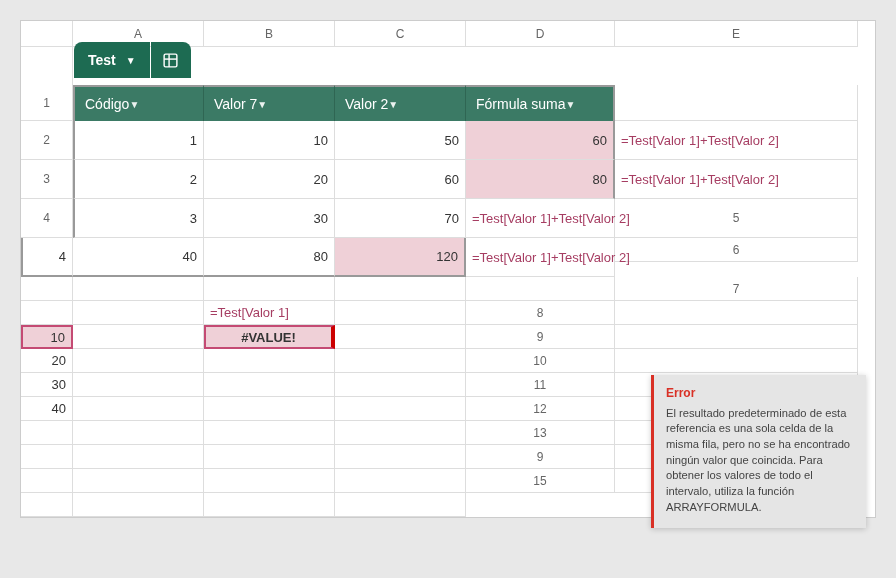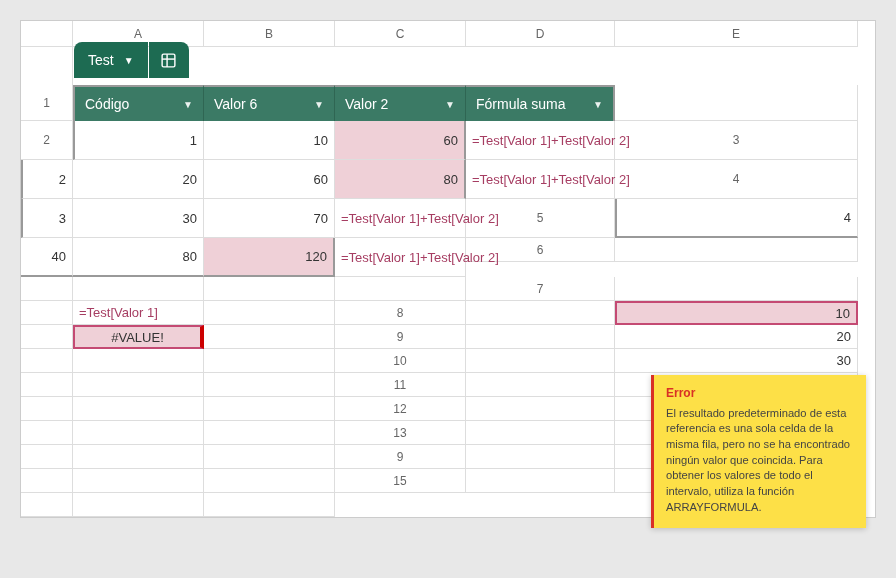--- a/index.html
+++ b/index.html
@@ -53,20 +53,21 @@
   .table-border-bottom { border-bottom: 2px solid #999 !important; }
 
   .tab-wrap {
     position: absolute;
     top: 27px;
     left: 53px;
     display: flex;
     align-items: center;
     height: 24px;
     z-index: 2;
+    font-weight: bold;
   }
   .tab {
     background: #1d6b52;
     color: #fff;
     display: flex;
     align-items: center;
     gap: 10px;
     padding: 0 14px;
     height: 36px;
     border-radius: 8px 0 0 0;
@@ -81,52 +82,51 @@
     height: 36px;
     width: 40px;
     border-radius: 0 8px 0 0;
     margin-left: 1px;
   }
   .header-row {
     background: #3b7a65;
     color: #fff;
     font-size: 14px;
     height: 36px;
-    justify-content: space-between;
     padding: 16px 10px;
     border-right: 1px solid #2f6653;
     border-bottom: none;
   }
   .header-row .chev { font-size: 10px; opacity: 0.9; }
 
   .tooltip {
     position: absolute;
     top: 354px;
     left: 630px;
     width: 215px;
-    background: #fde047;
+    background: #e5e5e5;
     border-left: 3px solid #d93025;
     box-shadow: 0 1px 6px rgba(0,0,0,0.2);
     padding: 10px 12px 12px 12px;
     z-index: 5;
     font-size: 11.2px;
     line-height: 1.4;
     color: #444;
   }
   .tooltip .title {
     color: #d93025;
     font-weight: bold;
     margin-bottom: 4px;
     font-size: 12px;
   }
 
   .tabspacer { height: 38px; border-bottom: none; }
   .thead-rowhdr { height: 36px; }
   .row-normal { height: 24px; }
-  .centered { justify-content: center; }
+  .centered { justify-content: center; font-weight: bold; }
 
   .highlight-b8 { border: 2px solid #c44a73 !important; }
   .highlight-d8 { border: 2px solid #c44a73 !important; border-right: 4px solid #c00 !important; }
   .r10hdr { height: 24px; }
 </style>
 </head>
 <body>
 
 <div class="sheet">
 
@@ -139,36 +139,37 @@
 
   <div class="rowhdr tabspacer"></div>
   <div class="cell tabspacer" style="grid-column: span 5; border-right:none;"></div>
 
   <div class="rowhdr thead-rowhdr">1</div>
   <div class="cell header-row table-border-left table-border-top">
     <span>Código</span>
     <span class="chev">▼</span>
   </div>
   <div class="cell header-row table-border-top">
-    <span>Valor 6</span>
+    <span>Valor 7</span>
     <span class="chev">▼</span>
   </div>
   <div class="cell header-row table-border-top">
     <span>Valor 2</span>
     <span class="chev">▼</span>
   </div>
   <div class="cell header-row table-border-top table-border-right">
     <span>Fórmula suma</span>
     <span class="chev">▼</span>
   </div>
   <div class="cell thead-rowhdr"></div>
 
   <div class="rowhdr tall">2</div>
   <div class="cell num tall table-border-left">1</div>
   <div class="cell num tall">10</div>
+  <div class="cell num tall">50</div>
   <div class="cell num tall pink table-border-right">60</div>
   <div class="cell tall formula">=Test[Valor 1]+Test[Valor 2]</div>
 
   <div class="rowhdr tall">3</div>
   <div class="cell num tall table-border-left">2</div>
   <div class="cell num tall">20</div>
   <div class="cell num tall">60</div>
   <div class="cell num tall pink table-border-right">80</div>
   <div class="cell tall formula">=Test[Valor 1]+Test[Valor 2]</div>
 

